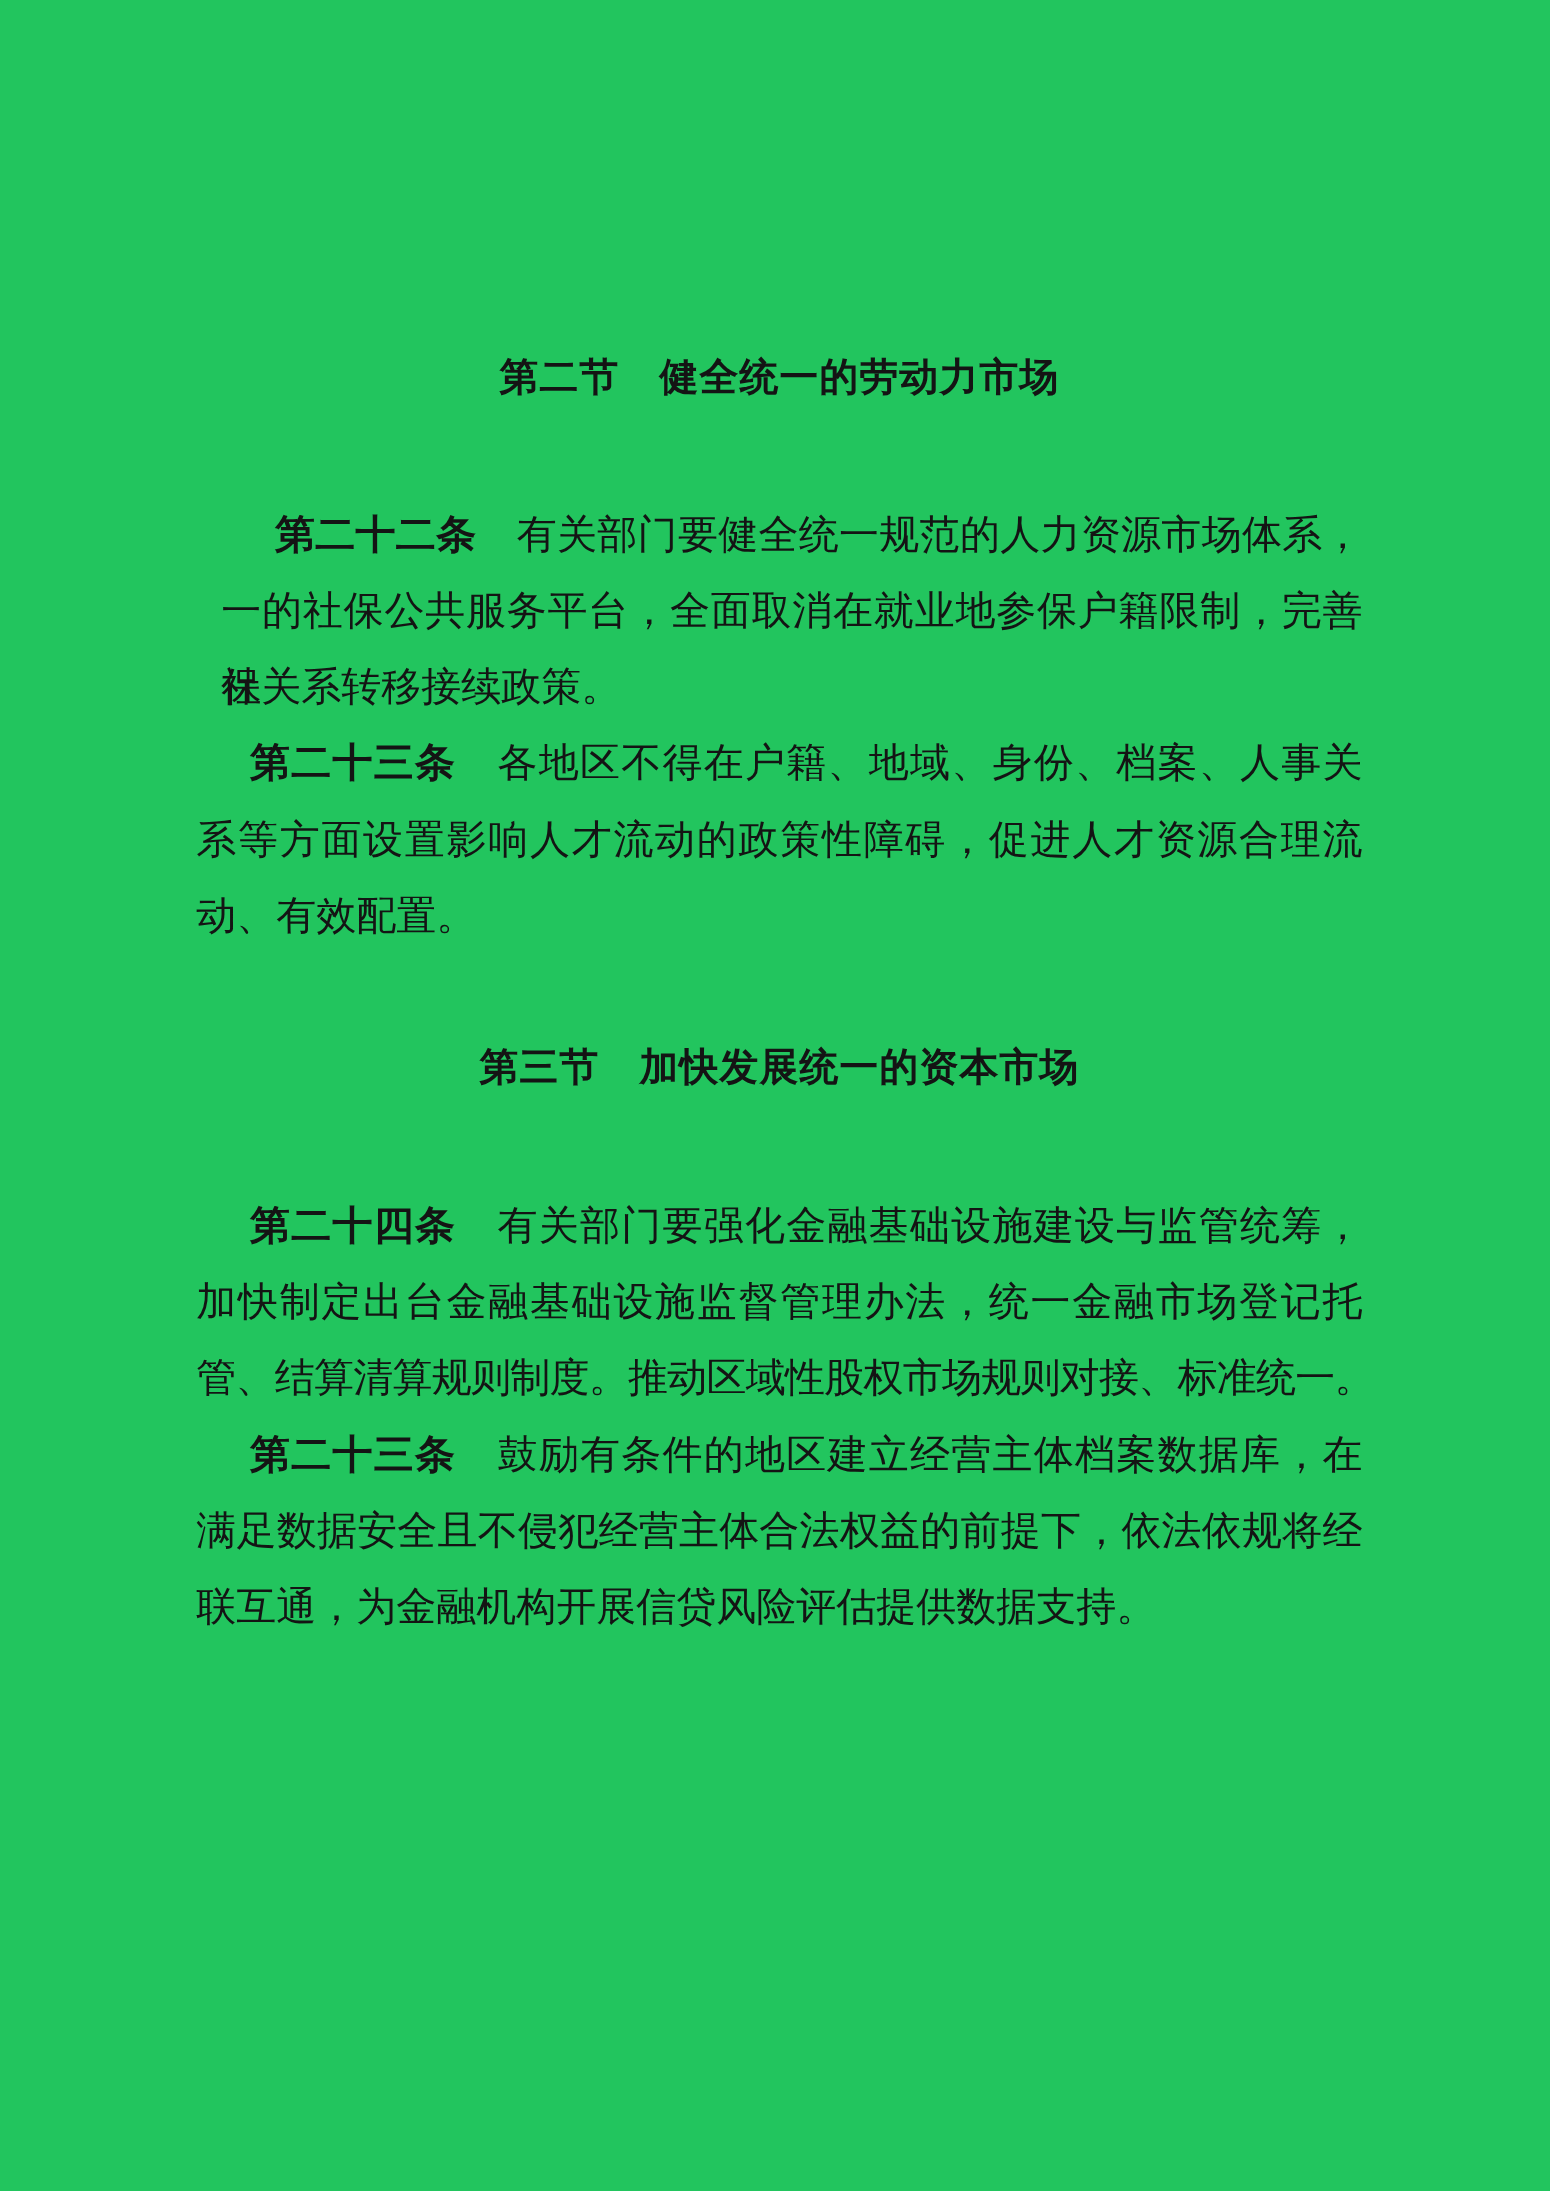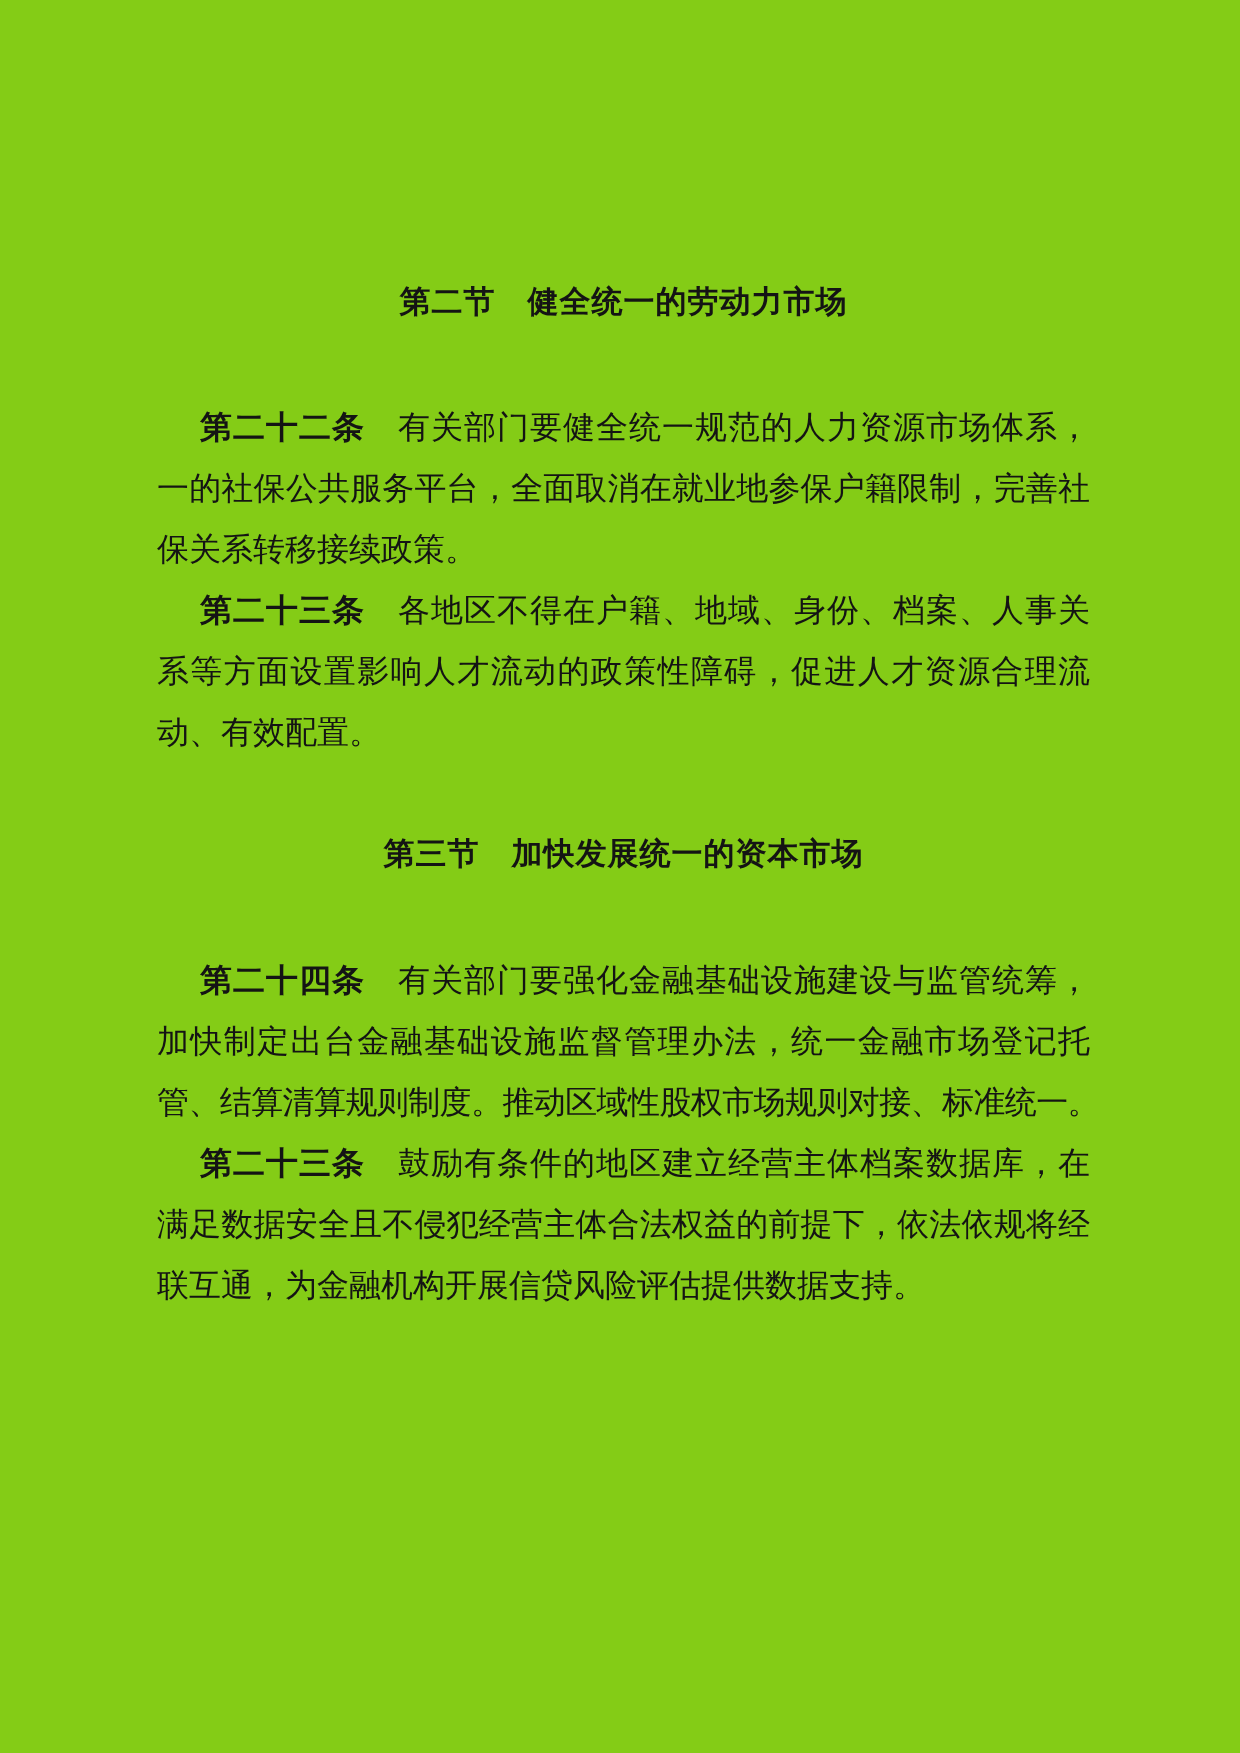--- a/index.html
+++ b/index.html
@@ -1,20 +1,20 @@
 <!DOCTYPE html>
 <html><head>
 <meta charset="utf-8">
 <style>
   html, body { margin: 0; padding: 0; background: #e8e8e8; }
   .page {
     position: relative;
     width: 1240px;
     height: 1753px;
-    background: #84cc16;
+    background: #22c55e;
     font-family: "Liberation Serif", "DejaVu Serif", serif;
     color: #141414;
     overflow: hidden;
   }
   .content {
     position: absolute;
     left: 157px;
     top: 271px;
     width: 933px;
   }
@@ -36,21 +36,21 @@
     text-align-last: justify;
   }
   .line.first { text-indent: 43px; }
   .line.last  { text-align-last: left; white-space: nowrap; }
   .line.squeeze { letter-spacing: -0.6px; }
   .term {
     font-family: "Liberation Sans", "DejaVu Sans", sans-serif;
     font-weight: bold;
   }
   #h1  { margin-top: 0; }
-  #p22 { margin-top: 64px; }
+  #p22 { margin-top: 64px; margin-left: 20px; }
   #p23 { margin-top: 0; }
   #h2  { margin-top: 60px; }
   #p24 { margin-top: 65px; }
   #p25 { margin-top: 0; }
 </style>
 </head>
 <body>
 
 <div class="page">
   <div class="content">

